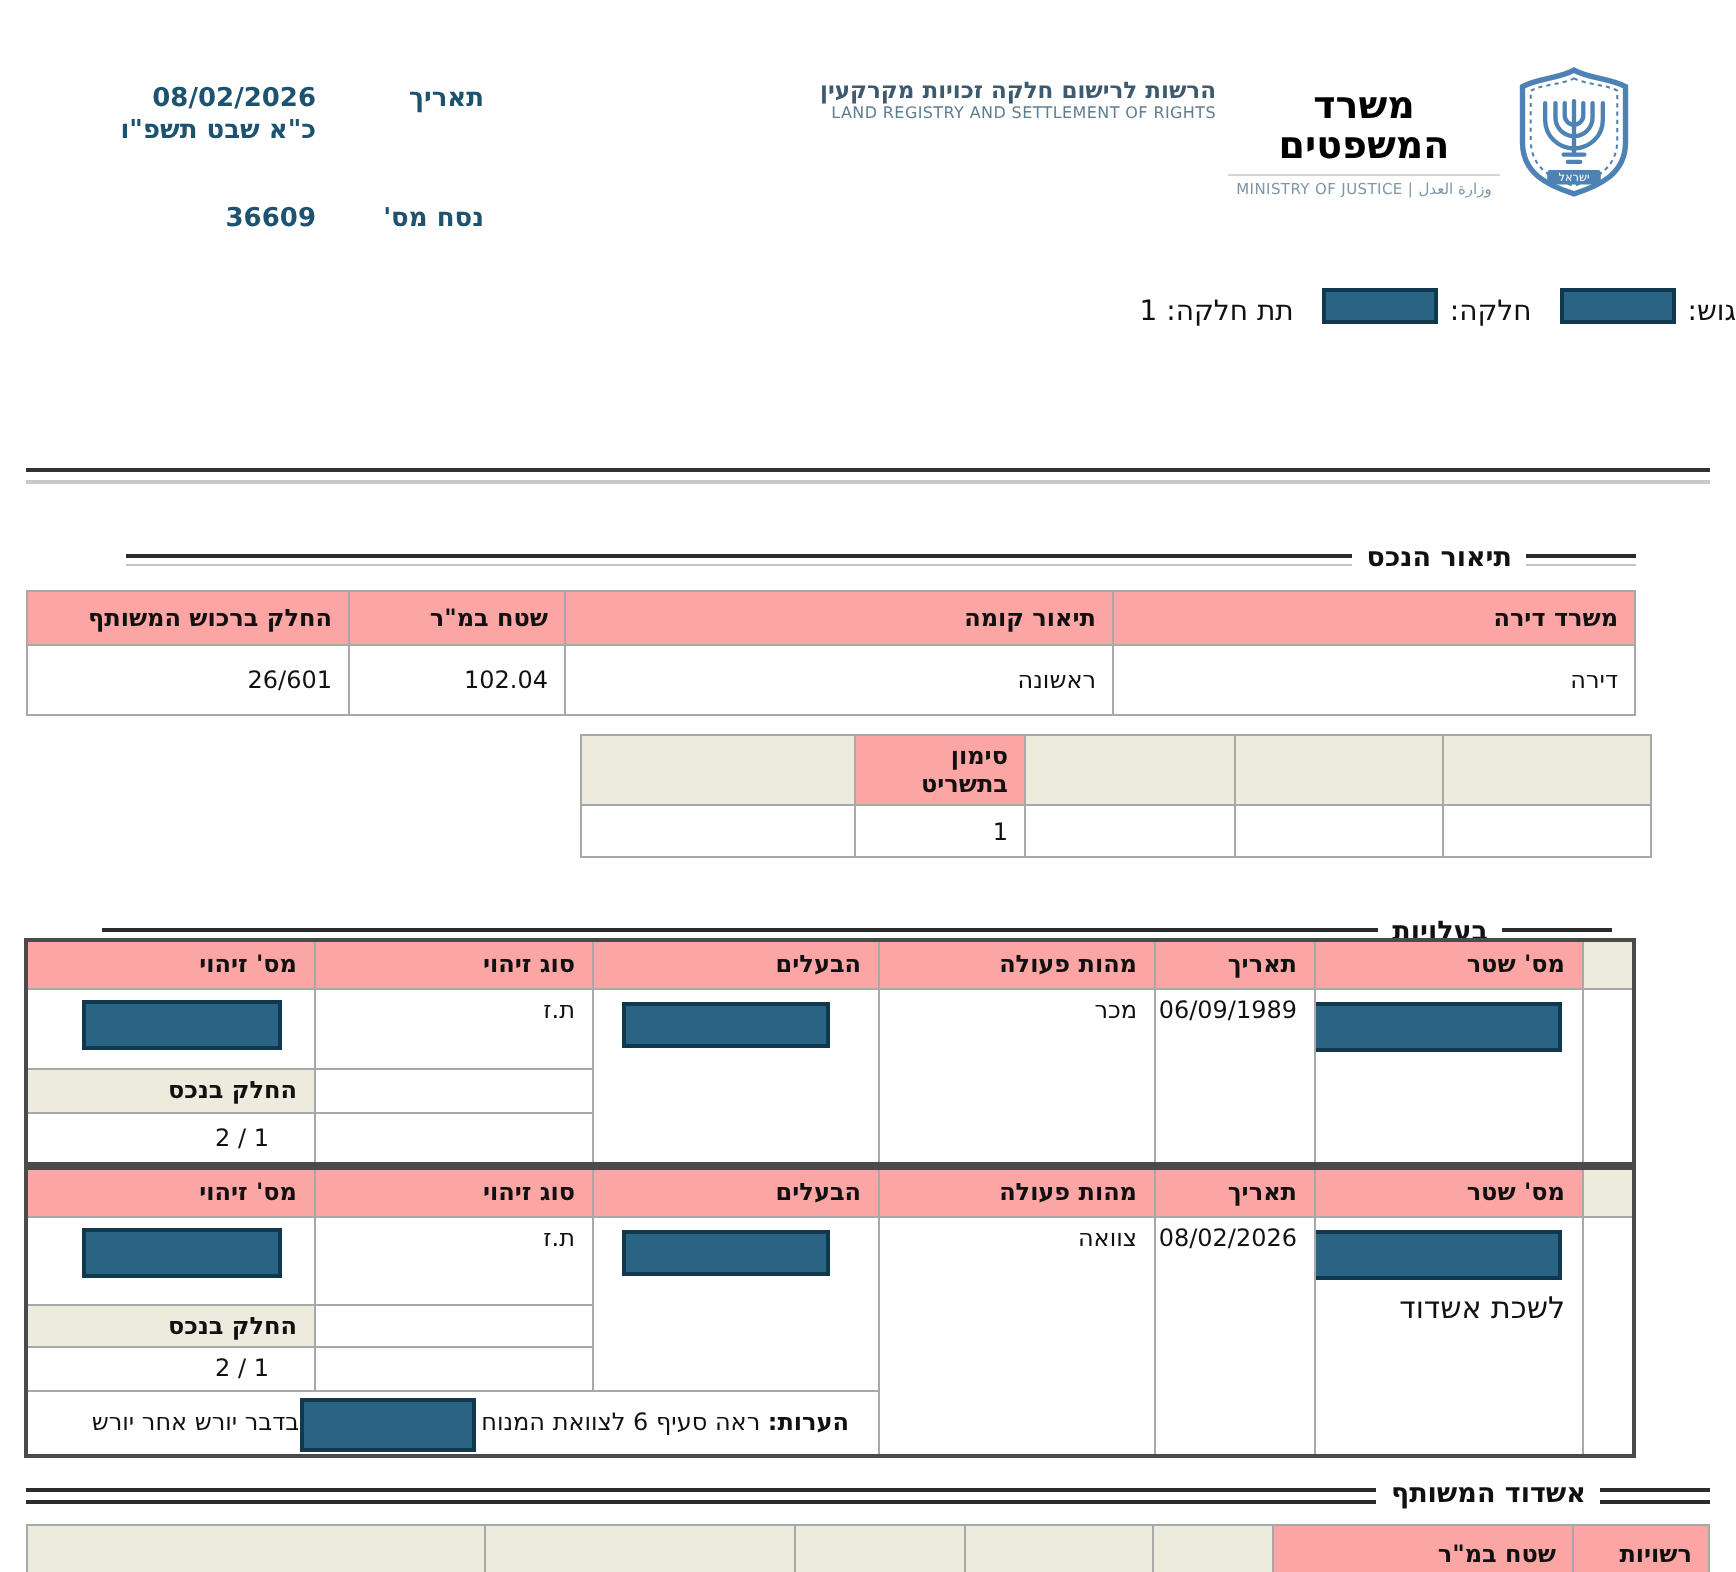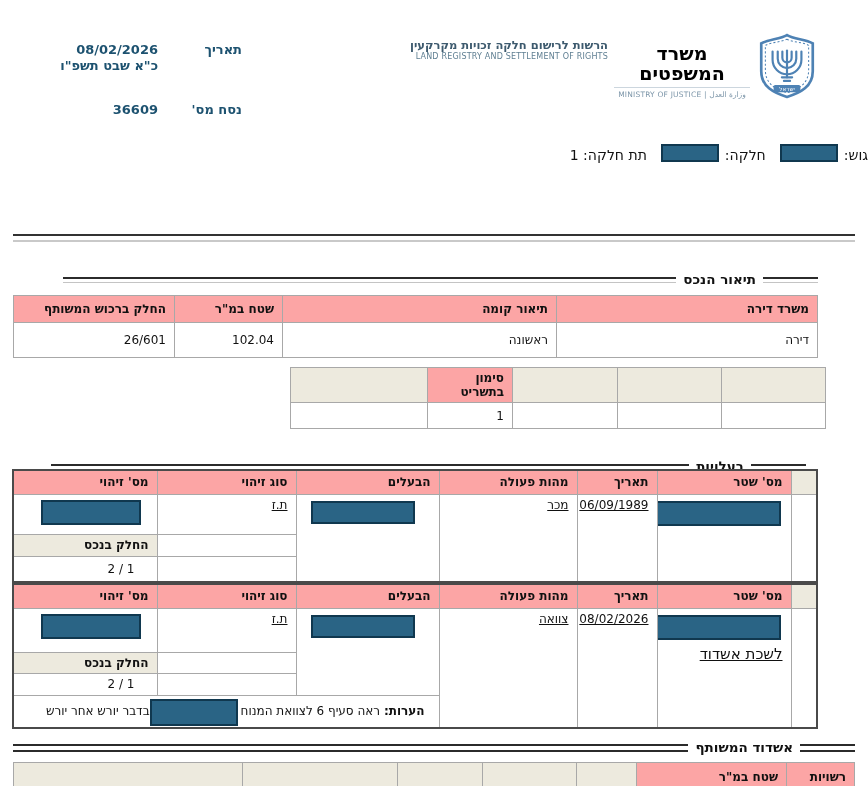--- a/index.html
+++ b/index.html
@@ -38,21 +38,21 @@
   .ln.heavy{border-bottom:2px solid #2b2b2b;height:4px;}
   .ln.short{width:55px;}
   .ln.long{flex:1;}
   .stitle{padding:0 7px;font-weight:bold;font-size:13.5px;white-space:nowrap;}
   
   table{border-collapse:collapse;table-layout:fixed;position:absolute;font-size:12px;}
   td,th{border:1px solid #a8a8a8;padding:3px 8px;text-align:right;overflow:hidden;}
   th{background:#fca5a5;font-weight:bold;font-size:12px;}
   th.empty{background:#edeade;}
   .beige{background:#edeade;font-weight:bold;}
-  .vt{vertical-align:top;text-decoration:underline;}
+  .vt{vertical-align:top;}
   .otable{border:2px solid #4a4a4a;}
   .deed-box{width:122px;height:21px;margin:3px 2px 0 auto;}
   .owner-box{width:100px;height:19px;margin:3px 16px 0 auto;}
   .id-box{width:96px;height:21px;margin:2px 8px 0 auto;}
   .deed-office{margin-top:5px;padding-left:24px;font-size:15px;}
   .share-val{padding-right:22px;margin-top:16px;}
   .notes-cell{padding:3px 14px 3px 4px;white-space:nowrap;}
   .notes-box{display:inline-block;width:84px;height:23px;vertical-align:middle;margin:0 3px -2px 0;}
   .b{font-weight:bold;}
 </style>

